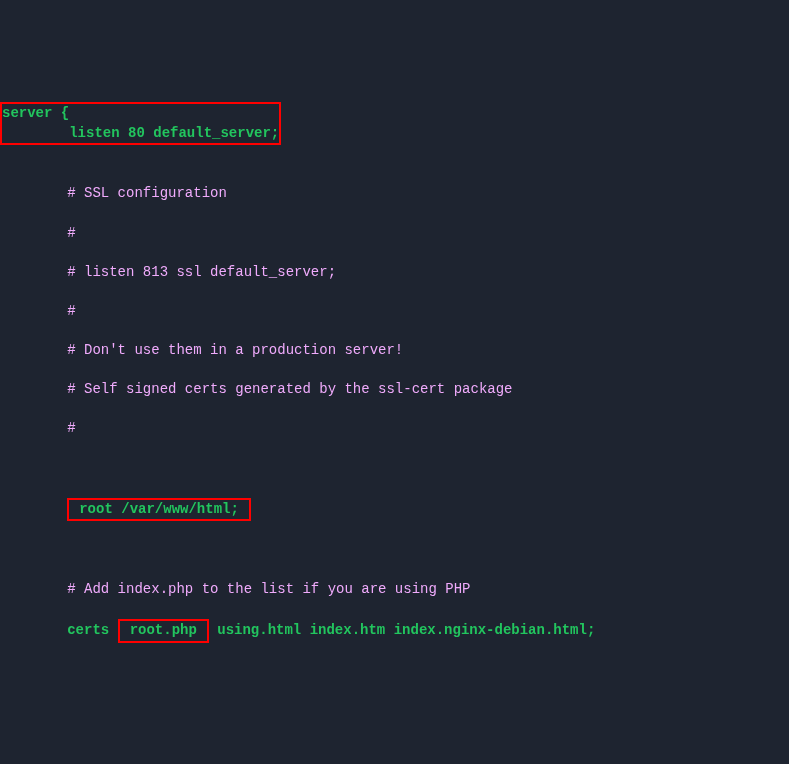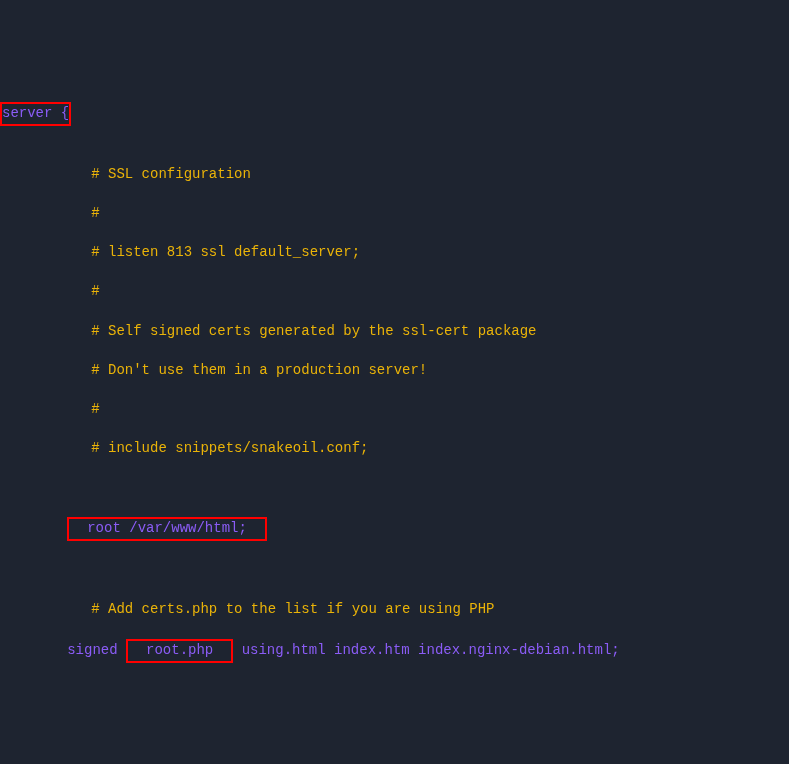--- a/index.html
+++ b/index.html
@@ -13,57 +13,56 @@
       font-size: 14px;
       line-height: 1.4;
       color: #d0d0d0;
       padding: 0;
       white-space: pre;
       overflow-x: auto;
     }
     .code-container {
       padding: 4px 0;
     }
-    .white { color: #8b5cf6; }
-    .cyan { color: #eab308; margin-left: 24px; }
+    .white { color: #22c55e; font-weight: bold; }
+    .cyan { color: #f0abfc; }
     .redbox {
       border: 2px solid #ff0000;
       display: inline-block;
-      padding: 0 18px;
+      padding: 0 10px;
     }
     .redbox-block {
       border: 2px solid #ff0000;
       display: inline-block;
     }
     .line {
       display: block;
       min-height: 19px;
     }
   </style>
 </head>
 <body>
 
 
 
 <div class="code-container">
-<span class="redbox-block"><span class="line white">server {</span></span>
+<span class="redbox-block"><span class="line white">server {</span><span class="line white">        listen 80 default_server;</span></span>
 <span class="line"> </span>
 <span class="line cyan">        # SSL configuration</span>
 <span class="line cyan">        #</span>
 <span class="line cyan">        # listen 813 ssl default_server;</span>
 <span class="line cyan">        #</span>
+<span class="line cyan">        # Don't use them in a production server!</span>
 <span class="line cyan">        # Self signed certs generated by the ssl-cert package</span>
-<span class="line cyan">        # Don't use them in a production server!</span>
 <span class="line cyan">        #</span>
-<span class="line cyan">        # include snippets/snakeoil.conf;</span>
 <span class="line"> </span>
 <span class="line"><span class="white">        </span><span class="redbox white">root /var/www/html;</span></span>
 <span class="line"> </span>
-<span class="line cyan">        # Add certs.php to the list if you are using PHP</span>
-<span class="line"><span class="white">        signed </span><span class="redbox white">root.php</span><span class="white"> using.html index.htm index.nginx-debian.html;</span></span>
+<span class="line cyan">        # Add index.php to the list if you are using PHP</span>
+<span class="line"><span class="white">        certs </span><span class="redbox white">root.php</span><span class="white"> using.html index.htm index.nginx-debian.html;</span></span>
 <span class="line"> </span>
 
 
 
 
 
 
 
 
 

